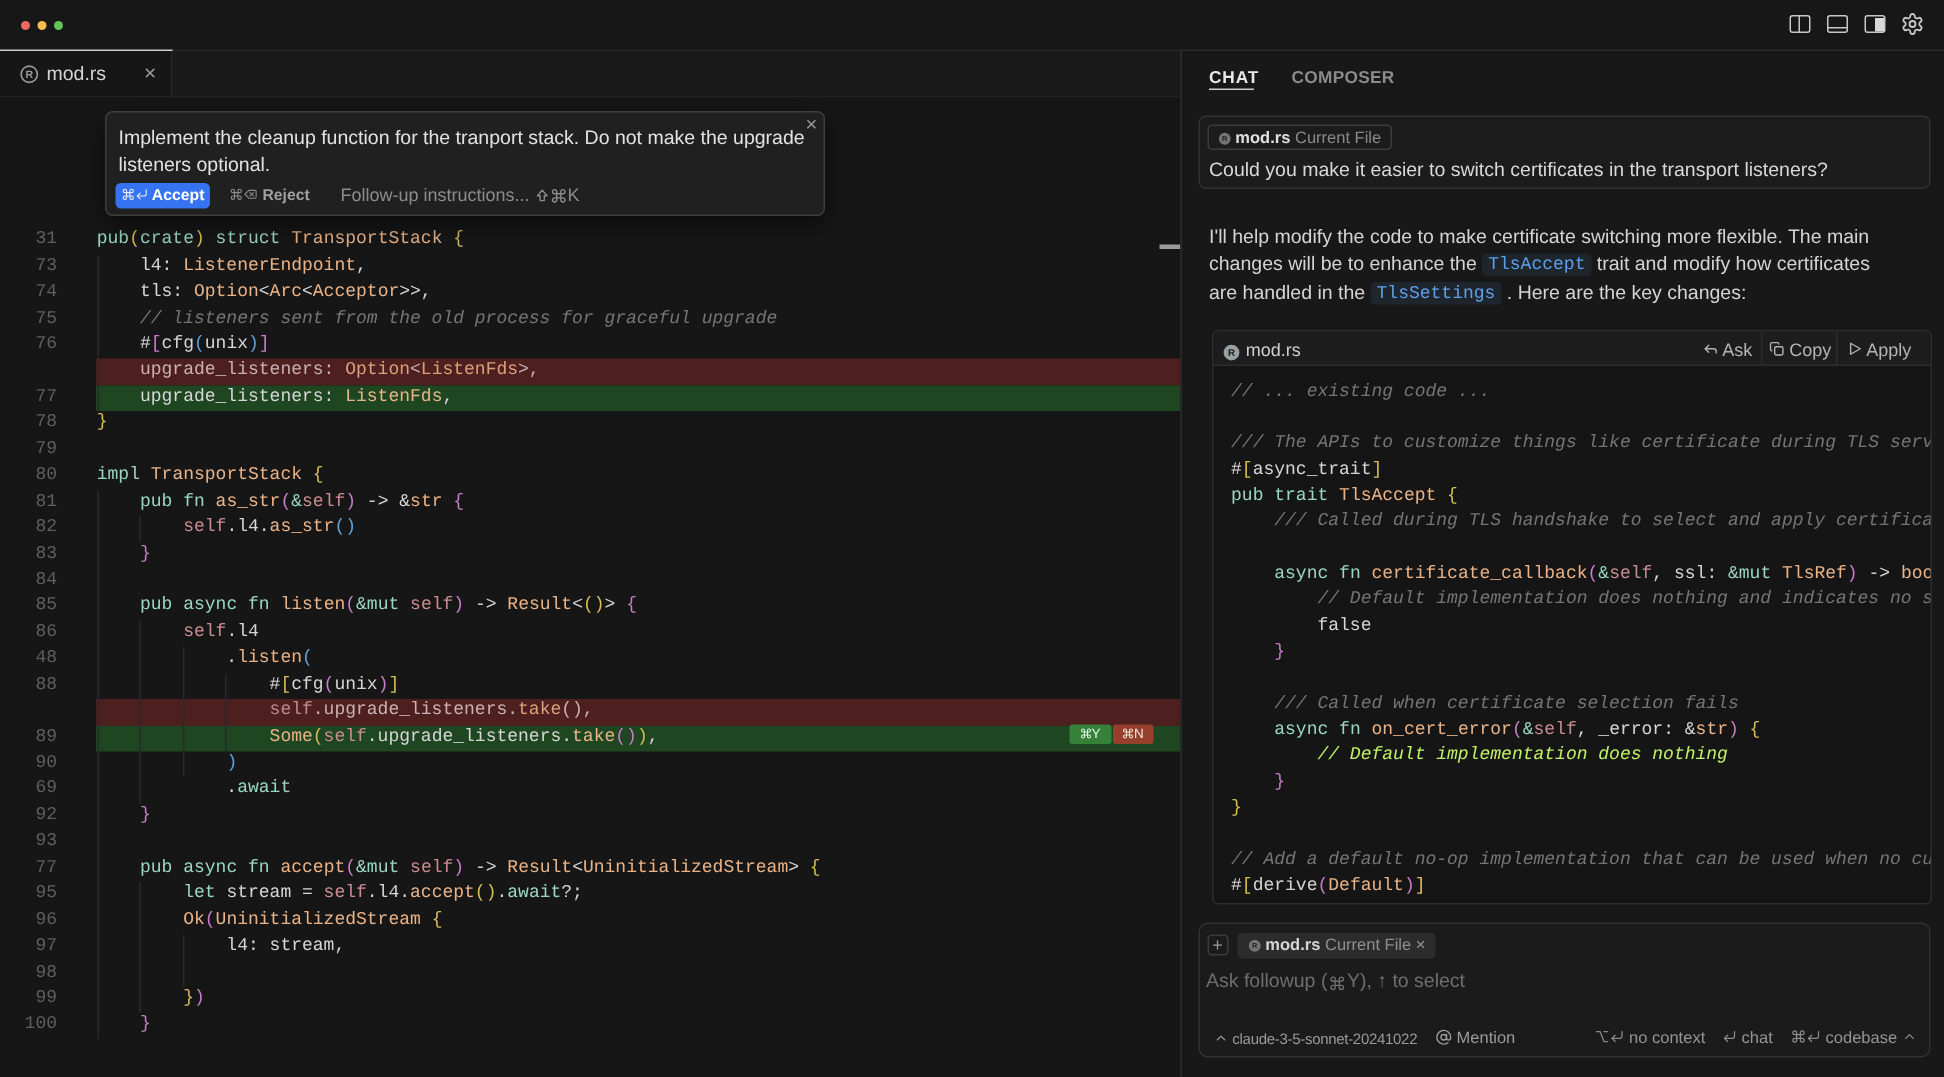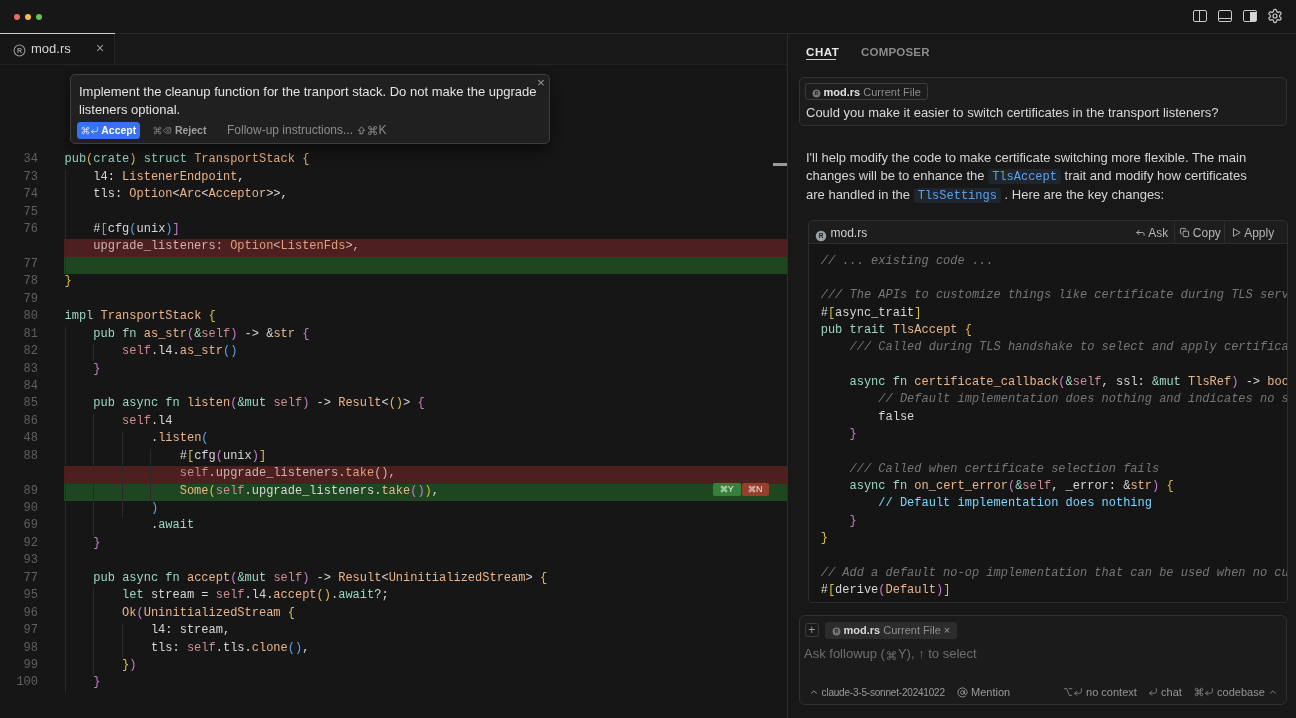--- a/index.html
+++ b/index.html
@@ -52,31 +52,33 @@
 <div style="position:absolute;left:64px;top:466.1px;width:723px;height:17.44px;background:#4e1f1f"></div>
 <div style="position:absolute;left:64px;top:483.6px;width:723px;height:17.44px;background:#1e4620"></div>
 <div style="position:absolute;left:64.5px;top:169.6px;width:1px;height:104.6px;background:#2a2a2a"></div>
 <div style="position:absolute;left:64.5px;top:326.6px;width:1px;height:366.2px;background:#2a2a2a"></div>
 <div style="position:absolute;left:93.2px;top:344.0px;width:1px;height:17.4px;background:#2a2a2a"></div>
 <div style="position:absolute;left:93.2px;top:413.8px;width:1px;height:122.1px;background:#2a2a2a"></div>
 <div style="position:absolute;left:93.2px;top:588.2px;width:1px;height:87.2px;background:#2a2a2a"></div>
 <div style="position:absolute;left:121.8px;top:431.2px;width:1px;height:87.2px;background:#2a2a2a"></div>
 <div style="position:absolute;left:121.8px;top:623.1px;width:1px;height:34.9px;background:#2a2a2a"></div>
 <div style="position:absolute;left:150.4px;top:448.7px;width:1px;height:52.3px;background:#2a2a2a"></div>
-<div class="ln" style="top:152.2px">34</div>
+<div class="ln" style="top:152.2px">31</div>
 <div class="cl" style="top:152.2px"><span style="color:#9ad7c3">pub</span><span style="color:#d8bd56">(</span><span style="color:#9ad7c3">crate</span><span style="color:#d8bd56">)</span><span style="color:#d6d6d6"> </span><span style="color:#9ad7c3">struct</span><span style="color:#d6d6d6"> </span><span style="color:#eab387">TransportStack</span><span style="color:#d6d6d6"> </span><span style="color:#d8bd56">{</span></div>
 <div class="ln" style="top:169.6px">73</div>
 <div class="cl" style="top:169.6px"><span style="color:#d6d6d6">    l4: </span><span style="color:#eab387">ListenerEndpoint</span><span style="color:#d6d6d6">,</span></div>
 <div class="ln" style="top:187.1px">74</div>
 <div class="cl" style="top:187.1px"><span style="color:#d6d6d6">    tls: </span><span style="color:#eab387">Option</span><span style="color:#d6d6d6">&lt;</span><span style="color:#eab387">Arc</span><span style="color:#d6d6d6">&lt;</span><span style="color:#eab387">Acceptor</span><span style="color:#d6d6d6">&gt;&gt;,</span></div>
 <div class="ln" style="top:204.5px">75</div>
+<div class="cl" style="top:204.5px"><span style="color:#757575;font-style:italic">    // listeners sent from the old process for graceful upgrade</span></div>
 <div class="ln" style="top:222.0px">76</div>
 <div class="cl" style="top:222.0px"><span style="color:#d6d6d6">    #</span><span style="color:#c77dca">[</span><span style="color:#d6d6d6">cfg</span><span style="color:#5ca2e0">(</span><span style="color:#d6d6d6">unix</span><span style="color:#5ca2e0">)</span><span style="color:#c77dca">]</span></div>
 <div class="cl" style="top:239.4px"><span style="color:#c9b2b0">    upgrade_listeners: </span><span style="color:#dba07c">Option</span><span style="color:#c9b2b0">&lt;</span><span style="color:#dba07c">ListenFds</span><span style="color:#c9b2b0">&gt;,</span></div>
 <div class="ln" style="top:256.8px">77</div>
+<div class="cl" style="top:256.8px"><span style="color:#d6d6d6">    upgrade_listeners: </span><span style="color:#eab387">ListenFds</span><span style="color:#d6d6d6">,</span></div>
 <div class="ln" style="top:274.3px">78</div>
 <div class="cl" style="top:274.3px"><span style="color:#d8bd56">}</span></div>
 <div class="ln" style="top:291.7px">79</div>
 <div class="ln" style="top:309.2px">80</div>
 <div class="cl" style="top:309.2px"><span style="color:#9ad7c3">impl</span><span style="color:#d6d6d6"> </span><span style="color:#eab387">TransportStack</span><span style="color:#d6d6d6"> </span><span style="color:#d8bd56">{</span></div>
 <div class="ln" style="top:326.6px">81</div>
 <div class="cl" style="top:326.6px"><span style="color:#d6d6d6">    </span><span style="color:#9ad7c3">pub</span><span style="color:#d6d6d6"> </span><span style="color:#9ad7c3">fn</span><span style="color:#d6d6d6"> </span><span style="color:#eab387">as_str</span><span style="color:#c77dca">(</span><span style="color:#9ad7c3">&amp;</span><span style="color:#cb8c92">self</span><span style="color:#c77dca">)</span><span style="color:#d6d6d6"> -&gt; &amp;</span><span style="color:#eab387">str</span><span style="color:#d6d6d6"> </span><span style="color:#c77dca">{</span></div>
 <div class="ln" style="top:344.0px">82</div>
 <div class="cl" style="top:344.0px"><span style="color:#d6d6d6">        </span><span style="color:#cb8c92">self</span><span style="color:#d6d6d6">.l4.</span><span style="color:#eab387">as_str</span><span style="color:#5ca2e0">()</span></div>
 <div class="ln" style="top:361.5px">83</div>
@@ -102,21 +104,20 @@
 <div class="ln" style="top:553.3px">93</div>
 <div class="ln" style="top:570.8px">77</div>
 <div class="cl" style="top:570.8px"><span style="color:#d6d6d6">    </span><span style="color:#9ad7c3">pub</span><span style="color:#d6d6d6"> </span><span style="color:#9ad7c3">async</span><span style="color:#d6d6d6"> </span><span style="color:#9ad7c3">fn</span><span style="color:#d6d6d6"> </span><span style="color:#eab387">accept</span><span style="color:#c77dca">(</span><span style="color:#9ad7c3">&amp;mut</span><span style="color:#d6d6d6"> </span><span style="color:#cb8c92">self</span><span style="color:#c77dca">)</span><span style="color:#d6d6d6"> -&gt; </span><span style="color:#eab387">Result</span><span style="color:#d6d6d6">&lt;</span><span style="color:#eab387">UninitializedStream</span><span style="color:#d6d6d6">&gt;</span><span style="color:#d6d6d6"> </span><span style="color:#d8bd56">{</span></div>
 <div class="ln" style="top:588.2px">95</div>
 <div class="cl" style="top:588.2px"><span style="color:#d6d6d6">        </span><span style="color:#9ad7c3">let</span><span style="color:#d6d6d6"> stream = </span><span style="color:#cb8c92">self</span><span style="color:#d6d6d6">.l4.</span><span style="color:#eab387">accept</span><span style="color:#d8bd56">()</span><span style="color:#d6d6d6">.</span><span style="color:#9ad7c3">await</span><span style="color:#d6d6d6">?;</span></div>
 <div class="ln" style="top:605.6px">96</div>
 <div class="cl" style="top:605.6px"><span style="color:#d6d6d6">        </span><span style="color:#eab387">Ok</span><span style="color:#c77dca">(</span><span style="color:#eab387">UninitializedStream</span><span style="color:#d6d6d6"> </span><span style="color:#d8bd56">{</span></div>
 <div class="ln" style="top:623.1px">97</div>
 <div class="cl" style="top:623.1px"><span style="color:#d6d6d6">            l4: stream,</span></div>
 <div class="ln" style="top:640.5px">98</div>
-<div class="cl" style="top:640.5px"><span style="color:#d6d6d6">            tls: </span><span style="color:#cb8c92">self</span><span style="color:#d6d6d6">.tls.</span><span style="color:#eab387">clone</span><span style="color:#5ca2e0">()</span><span style="color:#d6d6d6">,</span></div>
 <div class="ln" style="top:658.0px">99</div>
 <div class="cl" style="top:658.0px"><span style="color:#d6d6d6">        </span><span style="color:#d8bd56">}</span><span style="color:#c77dca">)</span></div>
 <div class="ln" style="top:675.4px">100</div>
 <div class="cl" style="top:675.4px"><span style="color:#d6d6d6">    </span><span style="color:#c77dca">}</span></div>
 
 <div style="position:absolute;left:713px;top:483px;width:27.5px;height:13px;background:#35813a;border-radius:2px;color:#e8f2e8;font-size:9px;line-height:13px;text-align:center"><svg width="8" height="8" viewBox="0 0 24 24" fill="none" stroke="#dfeede" stroke-width="2.2" stroke-linecap="round" stroke-linejoin="round" style="vertical-align:-0.5px">
             <path d="M15 6v12a3 3 0 1 0 3-3H6a3 3 0 1 0 3 3V6a3 3 0 1 0-3 3h12a3 3 0 1 0-3-3"></path>
           </svg>Y</div>
 <div style="position:absolute;left:741.5px;top:483px;width:27.5px;height:13px;background:#96402c;border-radius:2px;color:#f2e4df;font-size:9px;line-height:13px;text-align:center"><svg width="8" height="8" viewBox="0 0 24 24" fill="none" stroke="#f0ddd6" stroke-width="2.2" stroke-linecap="round" stroke-linejoin="round" style="vertical-align:-0.5px">
             <path d="M15 6v12a3 3 0 1 0 3-3H6a3 3 0 1 0 3 3V6a3 3 0 1 0-3 3h12a3 3 0 1 0-3-3"></path>
@@ -190,21 +191,21 @@
 <div class="ccl" style="top:287.2px"><span style="color:#757575;font-style:italic">/// The APIs to customize things like certificate during TLS serving</span></div>
 <div class="ccl" style="top:304.6px"><span style="color:#d6d6d6">#</span><span style="color:#d8bd56">[</span><span style="color:#d6d6d6">async_trait</span><span style="color:#d8bd56">]</span></div>
 <div class="ccl" style="top:321.9px"><span style="color:#9ad7c3">pub</span><span style="color:#d6d6d6"> </span><span style="color:#9ad7c3">trait</span><span style="color:#d6d6d6"> </span><span style="color:#eab387">TlsAccept</span><span style="color:#d6d6d6"> </span><span style="color:#d8bd56">{</span></div>
 <div class="ccl" style="top:339.2px"><span style="color:#757575;font-style:italic">    /// Called during TLS handshake to select and apply certificates</span></div>
 <div class="ccl" style="top:374.0px"><span style="color:#d6d6d6">    </span><span style="color:#9ad7c3">async</span><span style="color:#d6d6d6"> </span><span style="color:#9ad7c3">fn</span><span style="color:#d6d6d6"> </span><span style="color:#eab387">certificate_callback</span><span style="color:#c77dca">(</span><span style="color:#9ad7c3">&amp;</span><span style="color:#cb8c92">self</span><span style="color:#d6d6d6">, ssl: </span><span style="color:#9ad7c3">&amp;mut</span><span style="color:#d6d6d6"> </span><span style="color:#eab387">TlsRef</span><span style="color:#c77dca">)</span><span style="color:#d6d6d6"> -&gt; </span><span style="color:#eab387">bool {</span></div>
 <div class="ccl" style="top:391.3px"><span style="color:#757575;font-style:italic">        // Default implementation does nothing and indicates no succ</span></div>
 <div class="ccl" style="top:408.6px"><span style="color:#d6d6d6">        </span><span style="color:#d6d6d6">false</span></div>
 <div class="ccl" style="top:426.0px"><span style="color:#d6d6d6">    </span><span style="color:#c77dca">}</span></div>
 <div class="ccl" style="top:460.7px"><span style="color:#757575;font-style:italic">    /// Called when certificate selection fails</span></div>
 <div class="ccl" style="top:478.1px"><span style="color:#d6d6d6">    </span><span style="color:#9ad7c3">async</span><span style="color:#d6d6d6"> </span><span style="color:#9ad7c3">fn</span><span style="color:#d6d6d6"> </span><span style="color:#eab387">on_cert_error</span><span style="color:#c77dca">(</span><span style="color:#9ad7c3">&amp;</span><span style="color:#cb8c92">self</span><span style="color:#d6d6d6">, _error: &amp;</span><span style="color:#eab387">str</span><span style="color:#c77dca">)</span><span style="color:#d6d6d6"> </span><span style="color:#d8bd56">{</span></div>
-<div class="ccl" style="top:495.4px"><span style="color:#7dd3fc;">        // Default implementation does nothing</span></div>
+<div class="ccl" style="top:495.4px"><span style="color:#bef264;font-style:italic">        // Default implementation does nothing</span></div>
 <div class="ccl" style="top:512.8px"><span style="color:#d6d6d6">    </span><span style="color:#c77dca">}</span></div>
 <div class="ccl" style="top:530.1px"><span style="color:#d8bd56">}</span></div>
 <div class="ccl" style="top:564.8px"><span style="color:#757575;font-style:italic">// Add a default no-op implementation that can be used when no cust</span></div>
 <div class="ccl" style="top:582.2px"><span style="color:#d6d6d6">#</span><span style="color:#d8bd56">[</span><span style="color:#d6d6d6">derive</span><span style="color:#c77dca">(</span><span style="color:#eab387">Default</span><span style="color:#c77dca">)</span><span style="color:#d8bd56">]</span></div>
   </div>
 </div>
 
 <div class="abs" style="left:798.5px;top:615px;width:488px;height:89.5px;background:#1b1b1b;border:1px solid #313131;border-radius:6px"></div>
 <div class="abs" style="left:804.5px;top:622.5px;width:14.5px;height:14.5px;border:1px solid #3c3c3c;border-radius:3px;color:#9a9a9a;font-size:12px;line-height:12.5px;text-align:center">+</div>
 <div class="abs" style="left:824.5px;top:621.5px;height:17px;background:#2c2c2c;border-radius:3px;padding:0 7px;font-size:11px;line-height:16.5px;color:#d0d0d0"><svg width="9" height="9" viewBox="0 0 24 24" style="vertical-align:-2px">

